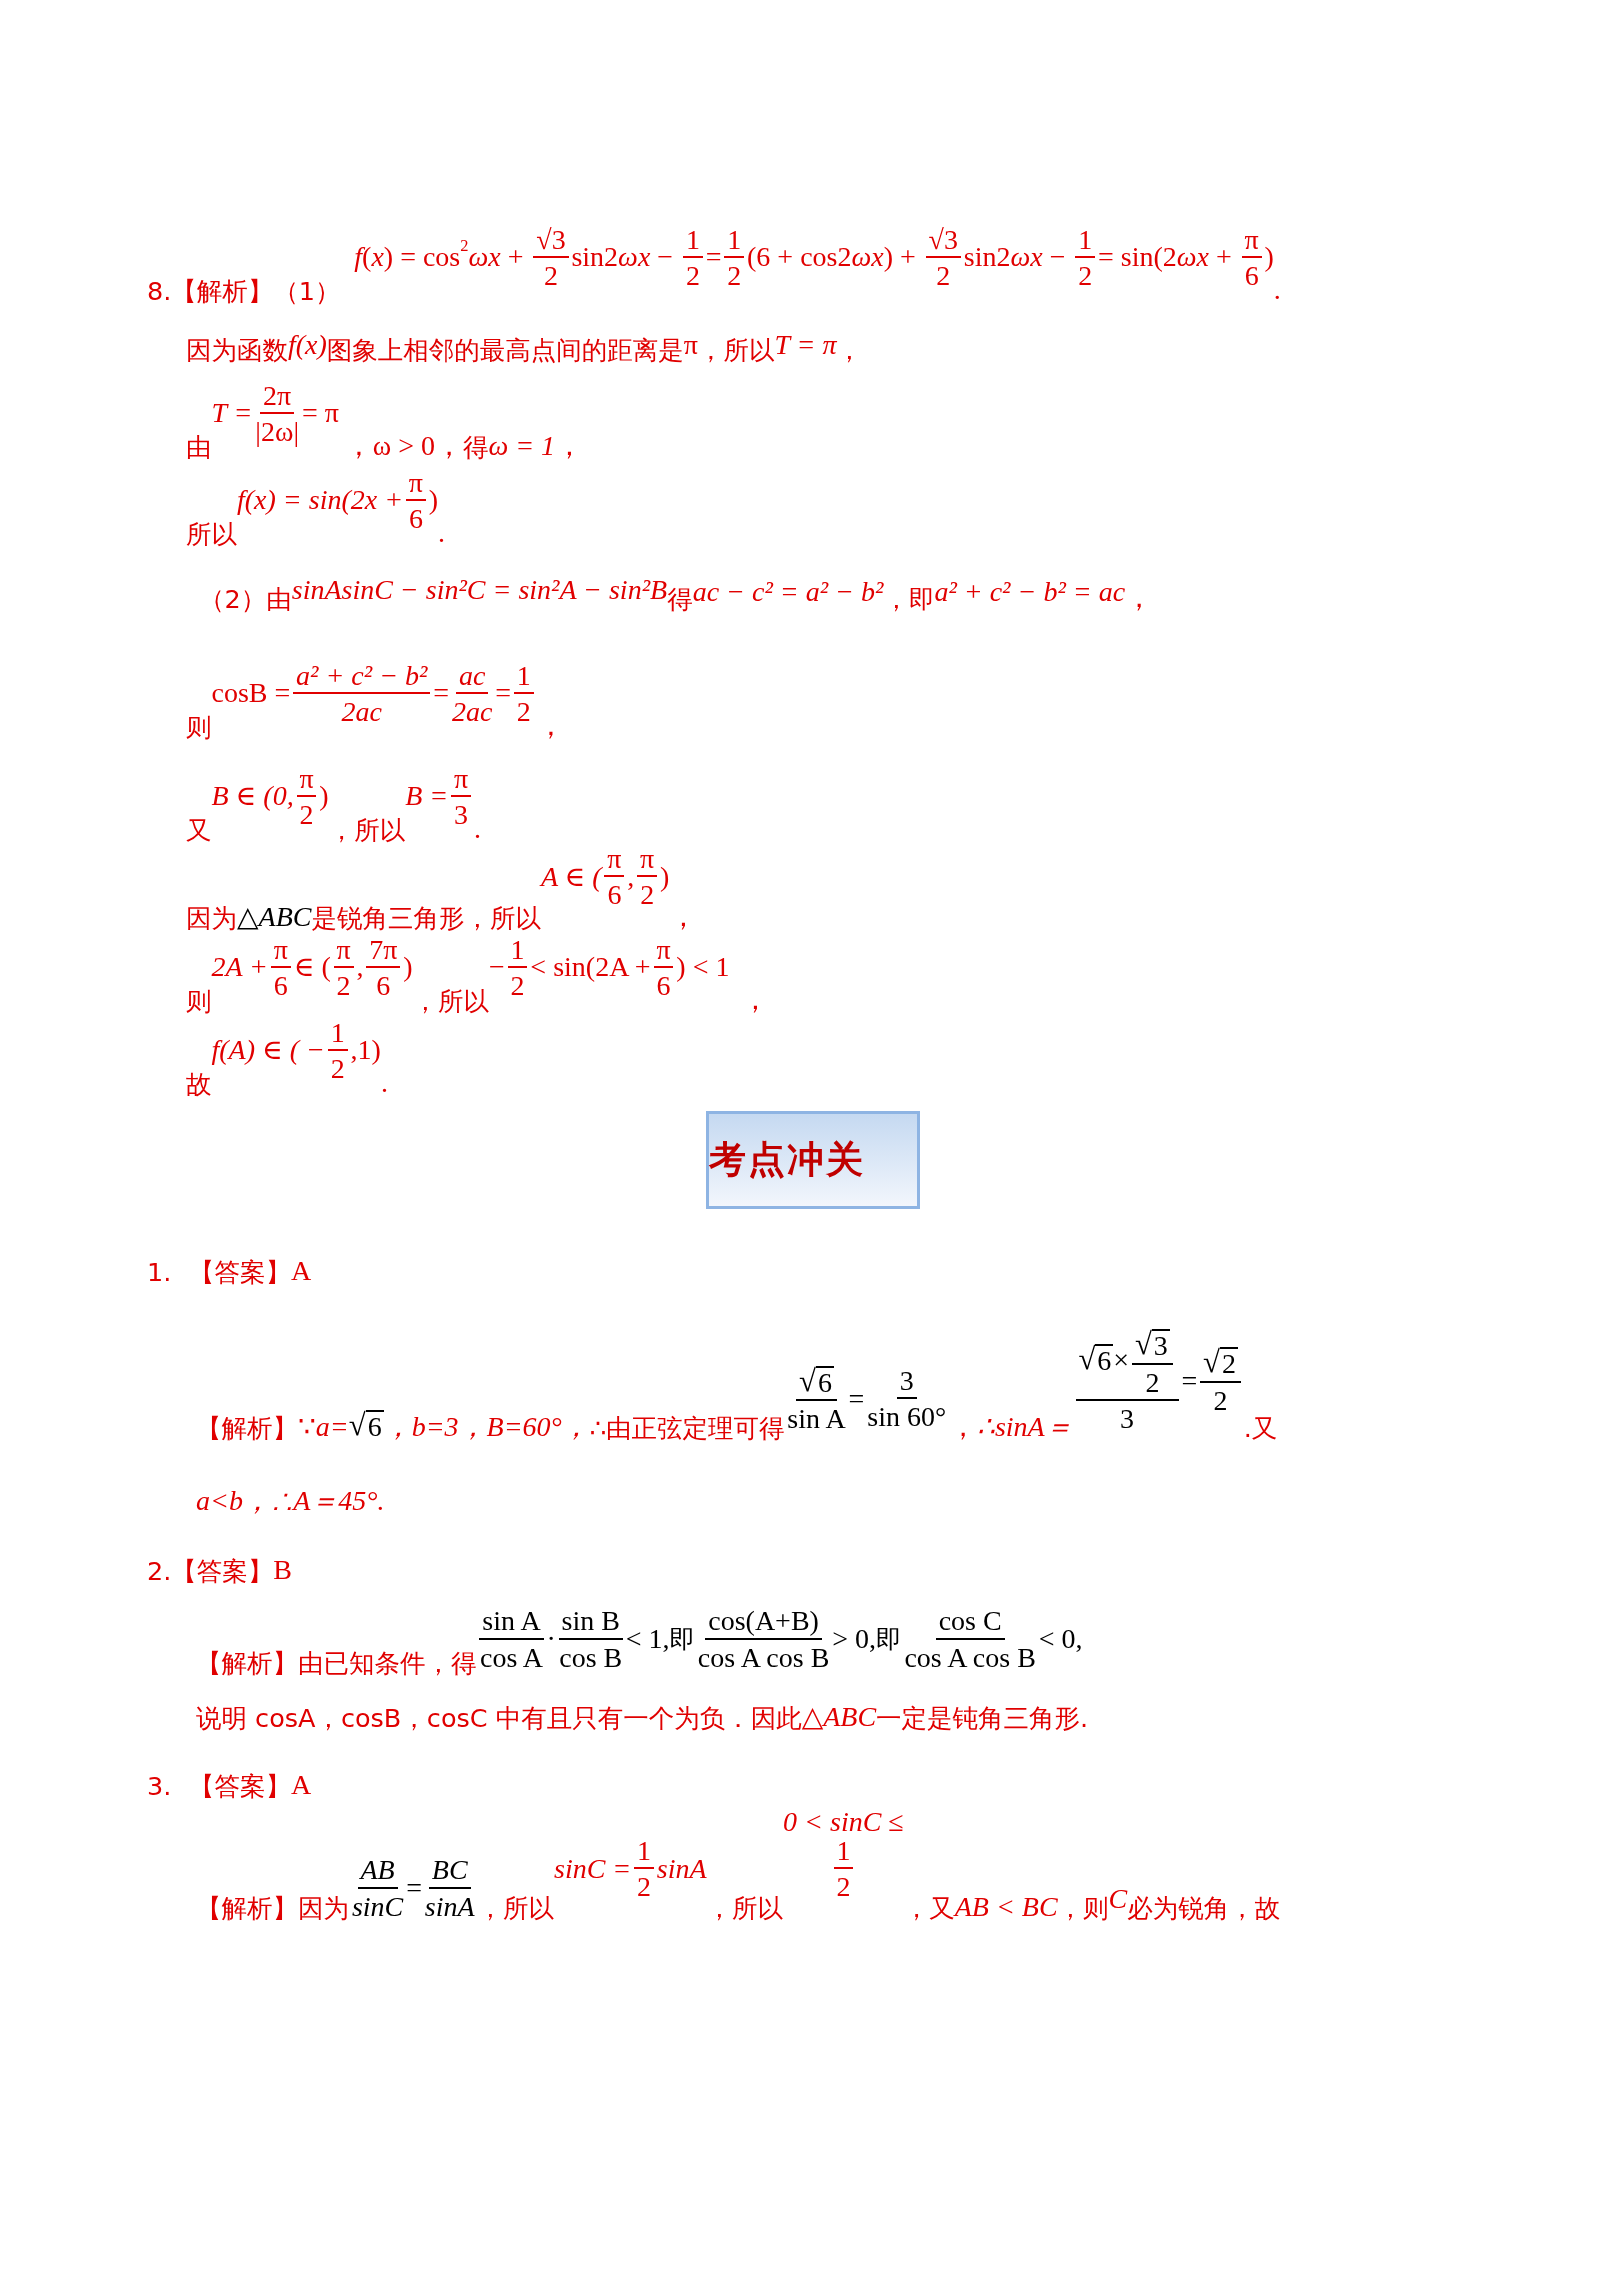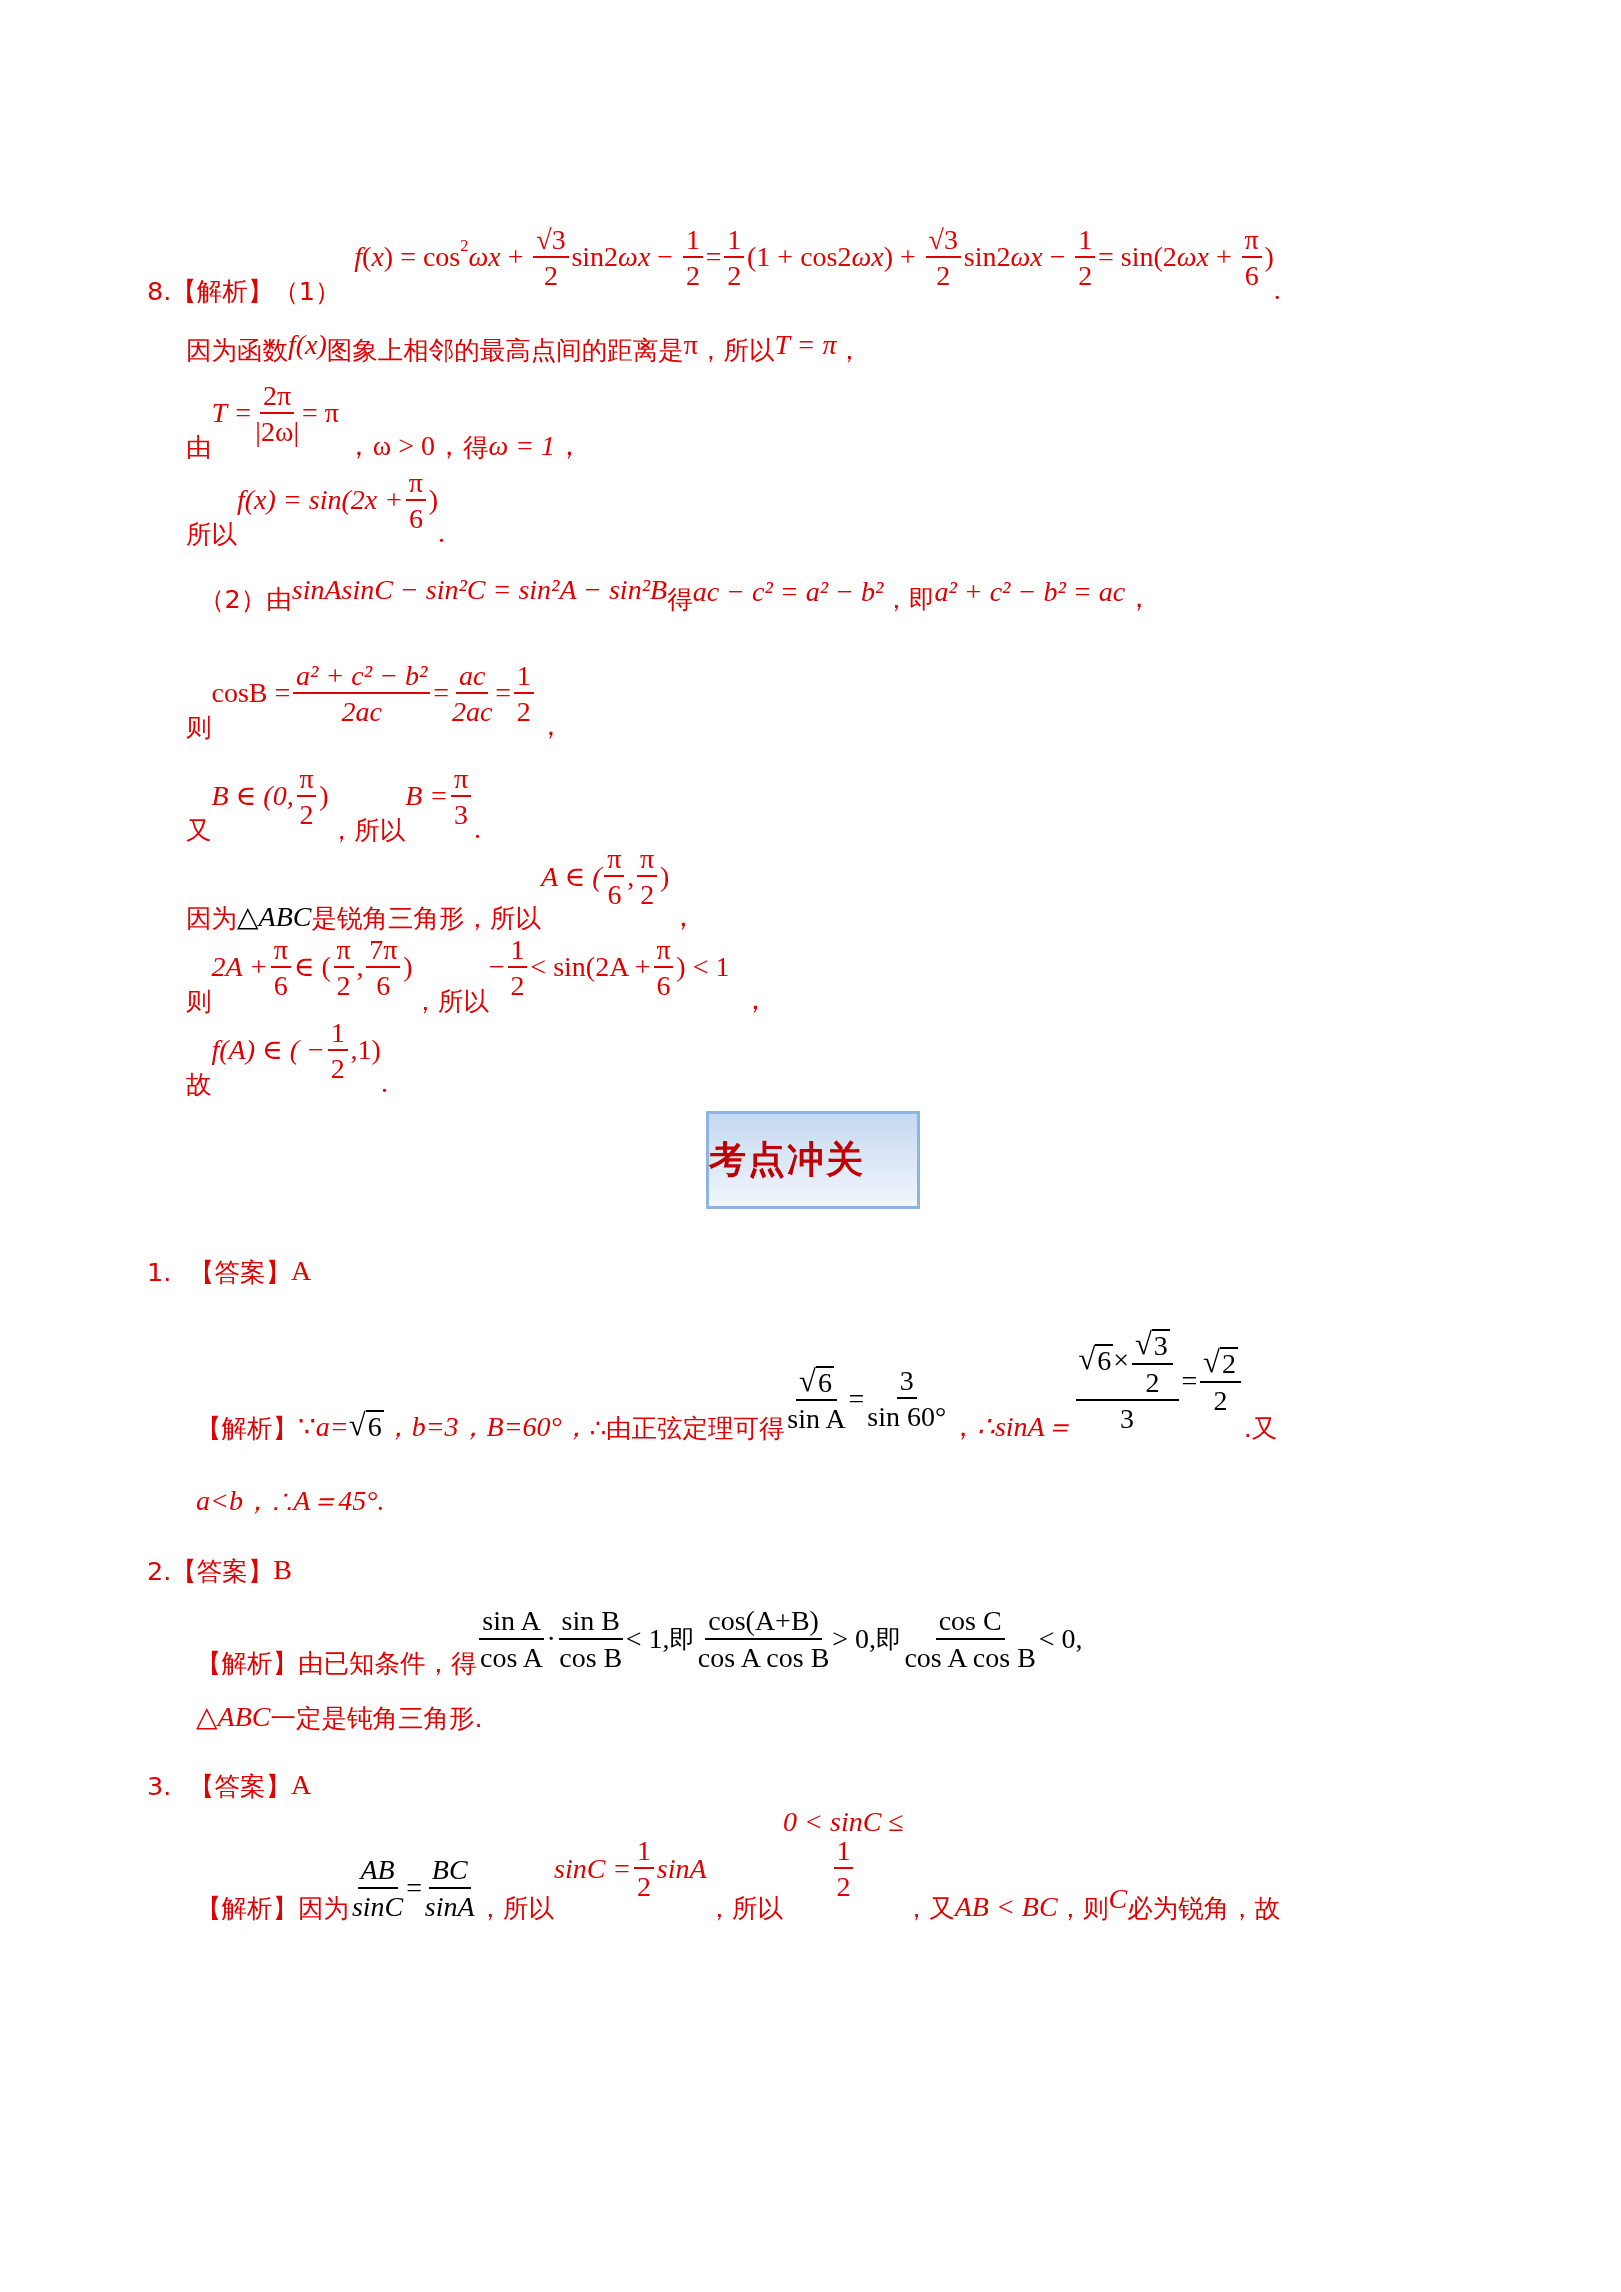--- a/index.html
+++ b/index.html
@@ -49,21 +49,21 @@
       <span class="m">&nbsp;−&nbsp;</span>
     <span class="frac m">
         <span class="num">1</span>
         <span class="den">2</span>
       </span>
       <span class="m">=</span>
     <span class="frac m">
         <span class="num">1</span>
         <span class="den">2</span>
       </span>
-      <span class="m">(1 + cos2</span>
+      <span class="m">(6 + cos2</span>
       <span class="mi">ωx</span>
       <span class="m">) +&nbsp;</span>
     <span class="frac m">
         <span class="num">√3</span>
         <span class="den">2</span>
       </span>
       <span class="m">sin2</span>
       <span class="mi">ωx</span>
       <span class="m">&nbsp;−&nbsp;</span>
     <span class="frac m">
@@ -342,20 +342,21 @@
       <span class="cjk">即</span>
     <span class="frac m">
         <span class="num">cos C</span>
         <span class="den">cos A cos B</span>
       </span>
     <span class="m">&lt; 0,</span>
   </span>
 </div>
 
 <div class="line" style="left:196px; top:1696px; height:35px;">
+  <span class="cjk">说明 cosA，cosB，cosC 中有且只有一个为负．因此</span>
   <span class="mi">△ABC</span>
   <span class="cjk"> 一定是钝角三角形.</span>
 </div>
 
 <div class="line" style="left:147px; top:1764px; height:35px;">
   <span class="cjk" style="margin-right:17.6px;">3.</span>
   <span class="cjk bracket">【答案】</span>
   <span class="m">A</span>
 </div>
 

